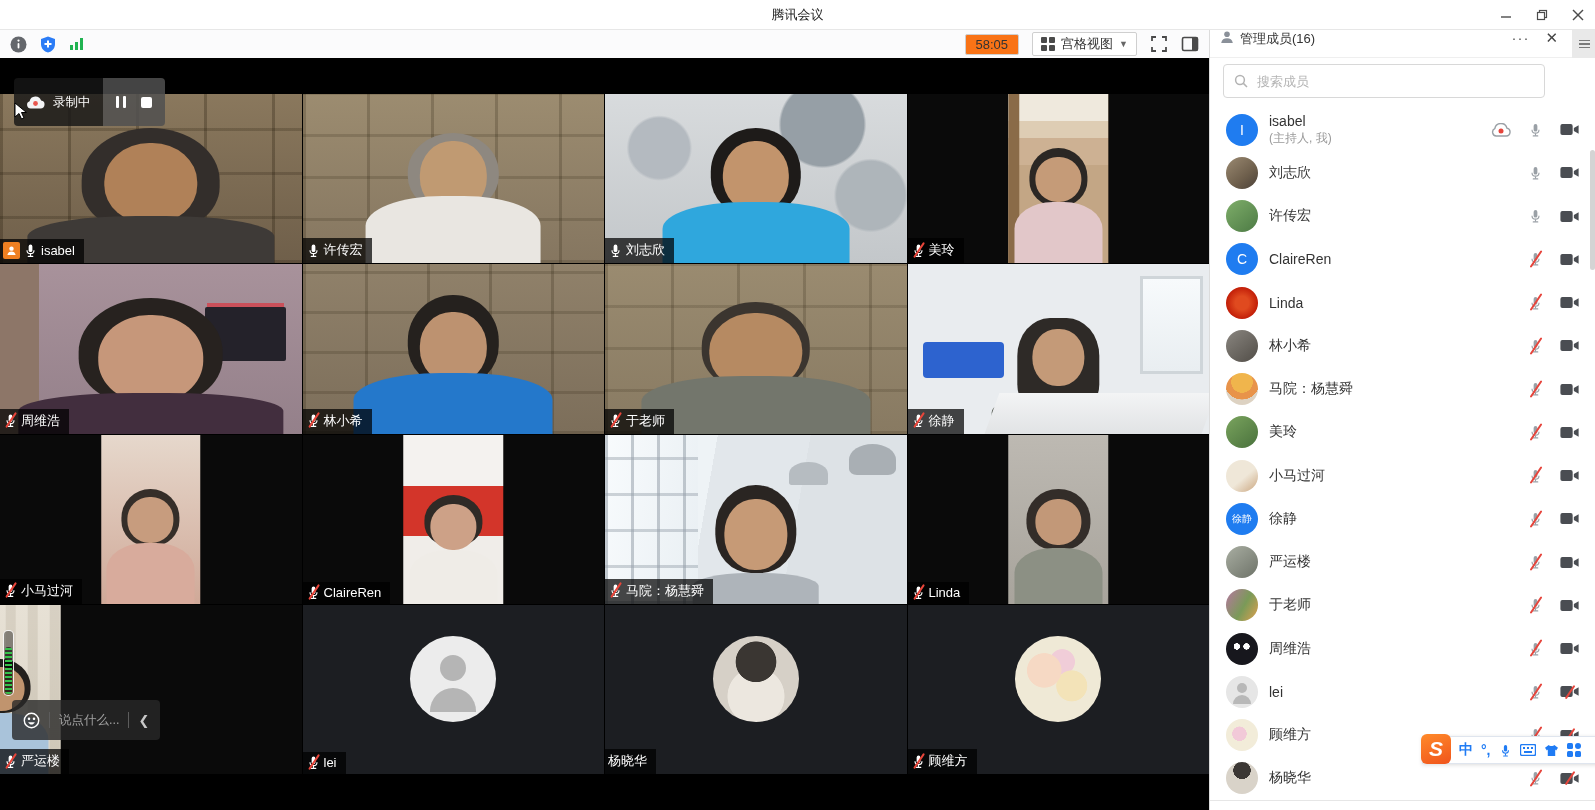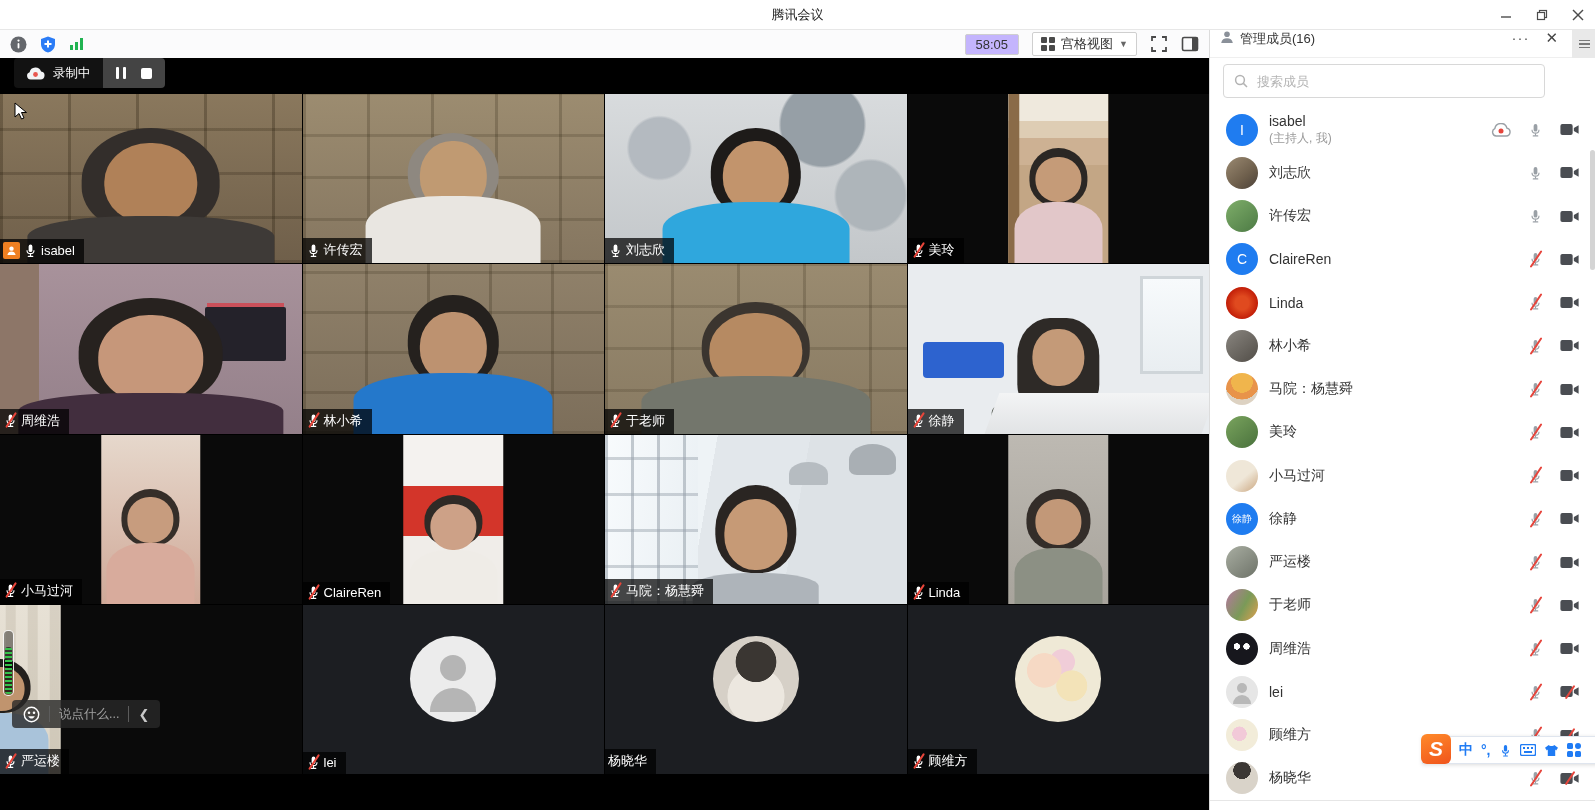--- a/index.html
+++ b/index.html
@@ -10,21 +10,21 @@
   
   #titlebar{position:absolute;left:0;top:0;width:1595px;height:30px;background:#fff;border-bottom:1px solid #e7e7e7;box-sizing:border-box}
   #win-title{position:absolute;left:0;right:0;top:0;height:30px;line-height:30px;text-align:center;font-size:13px;color:#1b1b1b}
   #win-controls{position:absolute;right:10px;top:0;height:30px;display:flex;align-items:center;gap:22px}
   .wbtn{width:14px;height:14px;display:flex;align-items:center;justify-content:center;cursor:default}
 
   
   #toolbar{position:absolute;left:0;top:30px;width:1209px;height:28px;background:#fbfbfc;display:flex;align-items:center;padding:0 10px;box-sizing:border-box}
   .tb-left{display:flex;align-items:center;gap:13px}
   .tb-right{margin-left:auto;display:flex;align-items:center;gap:13px}
-  .timer-box{border:1px solid #cfcfcf;border-radius:2px;background:#c4b5fd;font-size:13px;color:#333;padding:2px 10px}
+  .timer-box{border:1px solid #cfcfcf;border-radius:2px;background:#f97316;font-size:13px;color:#333;padding:2px 10px}
   .view-box{border:1px solid #cfcfcf;border-radius:2px;background:#fff;font-size:13px;color:#333;padding:2px 8px;display:flex;align-items:center;gap:6px}
   .caret{font-size:9px;color:#666}
   .gridic{display:grid;grid-template-columns:6px 6px;grid-template-rows:6px 6px;gap:2px}
   .gridic i{background:#4a4a4a;border-radius:1px}
 
   
   #videoarea{position:absolute;left:0;top:58px;width:1209px;height:752px;background:#000}
   #grid{position:absolute;left:0;top:36px;width:1209px;height:680px;display:grid;grid-template-columns:repeat(4,1fr);grid-template-rows:repeat(4,1fr);gap:1px}
   .tile{position:relative;background:#0a0a0a;overflow:hidden}
   .tile.active-true{box-shadow:inset 0 0 0 2px #27ae3f}
@@ -111,29 +111,29 @@
 
   
   .tlabel{position:absolute;left:0;bottom:0;display:flex;align-items:center;gap:3px;background:rgba(0,0,0,.72);color:#fff;font-size:13px;padding:3px 9px 4px 3px;max-width:94%;white-space:nowrap;z-index:3}
   .hostb{display:none;width:17px;height:17px;background:#ef8022;border-radius:2px;align-items:center;justify-content:center}
   .hostb.host-true{display:flex}
   .lmic{position:relative;width:15px;height:15px;flex:0 0 auto}
   .tlabel .slash{display:none;position:absolute;left:48%;top:-12%;width:2px;height:122%;background:#e8453a;border-radius:1px;transform:rotate(34deg)}
   .tlabel.mic-muted .slash{display:block}
 
   
-  #recpill{position:absolute;left:14px;top:0;height:30px;display:flex;z-index:6}
+  #recpill{position:absolute;left:14px;top:20px;height:48px;display:flex;z-index:6}
   .rec-l{display:flex;align-items:center;gap:8px;background:rgba(22,22,22,.82);border-radius:4px 0 0 4px;padding:0 12px;color:#fff;font-size:12.5px}
   .rec-r{display:flex;align-items:center;gap:15px;background:rgba(80,80,80,.85);border-radius:0 4px 4px 0;padding:0 13px}
   .pauseic{display:flex;gap:4px}
   .pauseic i{width:3px;height:12px;background:#fff;border-radius:1px}
   .stopic{width:11px;height:11px;background:#fff;border-radius:2px}
   #volmeter{position:absolute;left:3px;top:572px;width:9px;height:64px;border:1px solid rgba(255,255,255,.9);border-radius:5px;background:rgba(8,8,8,.4);z-index:6}
   #volmeter::after{content:"";position:absolute;left:1px;right:1px;bottom:1px;height:74%;border-radius:3px;background:repeating-linear-gradient(0deg,#35c24a 0 2px,rgba(0,0,0,.6) 2px 4px)}
-  #chatbubble{position:absolute;left:12px;top:642px;height:28px;display:flex;align-items:center;gap:9px;background:rgba(40,40,40,.8);border-radius:4px;padding:0 11px;z-index:6}
+  #chatbubble{position:absolute;left:12px;top:642px;height:40px;display:flex;align-items:center;gap:9px;background:rgba(40,40,40,.8);border-radius:4px;padding:0 11px;z-index:6}
   .cdiv{width:1px;height:16px;background:#5c5c5c}
   .chattext{color:#a0a0a0;font-size:12.5px}
   .chev{color:#c8c8c8;font-size:13px;line-height:1}
   #cursor{position:absolute;left:14px;top:44px;z-index:99}
 
   
   #sidebar{position:absolute;left:1209px;top:30px;width:386px;height:780px;background:#fff;border-left:1px solid #dcdcdc;box-sizing:border-box}
   #sb-header{position:absolute;left:0;top:0;width:386px;height:28px;display:flex;align-items:flex-start;gap:6px;padding-left:10px;box-sizing:border-box;border-bottom:1px solid #efefef;background:#fff}
   #sb-title{font-size:13px;color:#333}
   #sb-dots{margin-left:auto;color:#555;font-size:15px;letter-spacing:1px;line-height:1;padding-bottom:6px}

